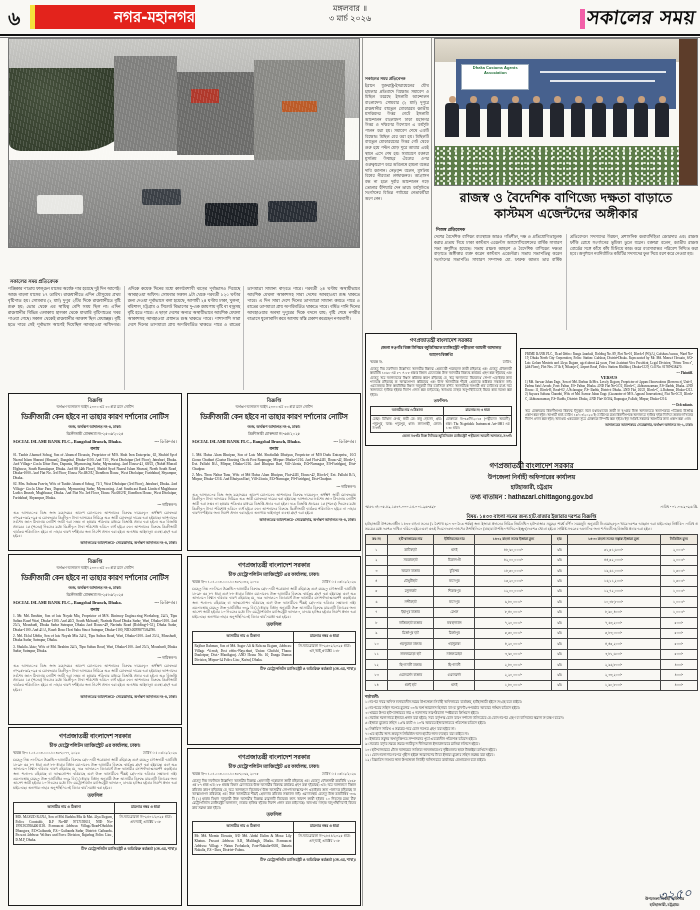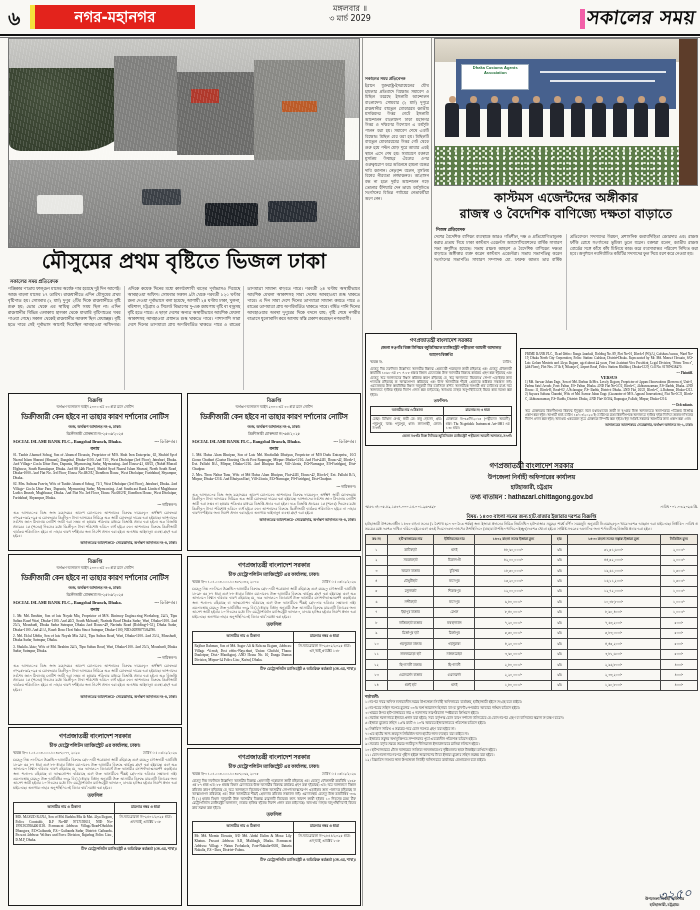--- a/index.html
+++ b/index.html
@@ -5,21 +5,21 @@
   html,body{margin:0;padding:0;background:#8a8a8a;}
   .page{position:relative;width:700px;height:910px;margin:0 auto;background:#f9f8f4;
         font-family:"Liberation Serif",serif;color:#141414;overflow:hidden;}
   [data-name]{box-sizing:border-box;}
 
   
   .hdr{position:absolute;left:0;top:0;width:700px;height:34px;}
   .pageno{position:absolute;left:8px;top:4px;font-size:19px;font-weight:bold;font-family:"DejaVu Sans",sans-serif;}
   .yellowbar{position:absolute;left:30px;top:5px;width:5px;height:24px;background:#f5e23c;}
   .secban{position:absolute;left:35px;top:5px;width:160px;height:24px;background:#e3231c;color:#fff;
-          font-family:"DejaVu Sans",sans-serif;font-weight:bold;font-size:15px;text-align:center;line-height:24px;}
+          font-family:"DejaVu Sans",sans-serif;font-weight:bold;font-size:15px;text-align:right;line-height:24px;}
   .dateblk{position:absolute;left:280px;top:4px;width:140px;text-align:center;font-size:8px;line-height:1.3;
            font-family:"DejaVu Sans",sans-serif;}
   .mast{position:absolute;right:4px;top:3px;display:flex;align-items:center;}
   .pinkbar{width:5px;height:20px;background:#f25fa8;margin-right:2px;}
   .mastname{font-family:"DejaVu Sans",sans-serif;font-weight:900;font-size:19px;transform:skewX(-8deg);
             letter-spacing:.5px;color:#0a0a0a;}
   .hdr-rule{position:absolute;left:0;top:34px;width:700px;height:2px;background:#111;}
   .hdr-rule2{position:absolute;left:0;top:37px;width:700px;height:.5px;background:#777;}
 
   
@@ -97,21 +97,21 @@
 <body>
 
 <div class="page" data-name="newspaper-page">
 
   <div class="hdr" data-name="page-header">
     <div class="pageno" data-name="page-number">৬</div>
     <div class="yellowbar" data-name="yellow-accent-bar"></div>
     <div class="secban" data-name="section-banner">নগর-মহানগর</div>
     <div class="dateblk" data-name="dateline">
       <div data-name="weekday">মঙ্গলবার ॥</div>
-      <div data-name="date">৩ মার্চ 2029</div>
+      <div data-name="date">৩ মার্চ ২০২৬</div>
     </div>
     <div class="mast" data-name="masthead">
       <div class="pinkbar" data-name="masthead-accent-bar"></div>
       <div class="mastname" data-name="masthead-title">সকালের সময়</div>
     </div>
   </div>
   <div class="hdr-rule" data-name="header-rule"></div>
   <div class="hdr-rule2" data-name="header-rule-thin"></div>
 
   <div class="vrule" style="left:362px;top:38px;height:868px;" data-name="column-rule"></div>
@@ -126,21 +126,20 @@
     <div class="rain-sign" style="left:52%;top:24%;width:8%;height:7%;" data-name="street-sign"></div>
     <div class="rain-sign" style="left:78%;top:30%;width:10%;height:5%;background:#bc5b28;" data-name="street-sign"></div>
     <div class="rain-road" data-name="wet-road"></div>
     <div class="car" style="left:8%;bottom:16%;width:13%;height:9%;background:#e8e8e4;" data-name="car"></div>
     <div class="car" style="left:56%;bottom:10%;width:15%;height:11%;background:#1d2126;" data-name="car"></div>
     <div class="car" style="left:74%;bottom:12%;width:14%;height:10%;background:#2a2f36;" data-name="car"></div>
     <div class="car" style="left:38%;bottom:20%;width:11%;height:8%;background:#3c4147;" data-name="car"></div>
     <div class="rain-overlay" data-name="rain-streaks"></div>
   </div>
 
-  <div class="headline" style="position:absolute;left:8px;top:251px;width:352px;font-size:20.5px;line-height:1.05;" data-name="lead-headline">মৌসুমের প্রথম বৃষ্টিতে ভিজল ঢাকা</div>
   <div class="byline" style="position:absolute;left:10px;top:278px;" data-name="lead-byline">সকালের সময় প্রতিবেদক</div>
   <div class="bodytxt cols3" style="position:absolute;left:8px;top:286px;width:352px;height:104px;" data-name="lead-body">পঞ্জিকার পাতায় ফাল্গুন মাসের অর্ধেক পার হয়েছে দুই দিন আগেই। আজ বাংলা মাসের ১৭ তারিখ। রাজধানীতে এদিন মৌসুমের প্রথম বৃষ্টিপাত হয়। সোমবার (২ মার্চ) দুপুর ২টির দিকে রাজধানীতে বৃষ্টি শুরু হয়; ভোর থেকে এর স্থায়িত্ব বেশি সময় ছিল না। এদিন রাজধানীর বিভিন্ন এলাকায় হালকা থেকে মাঝারি বৃষ্টিপাতের খবর পাওয়া গেছে। সকাল থেকেই রাজধানীর আকাশ ছিল মেঘাচ্ছন্ন। বৃষ্টি হতে পারে সেই পূর্বাভাস আগেই দিয়েছিল আবহাওয়া অধিদপ্তর। এদিকে কয়েক দিনের মধ্যে কালবৈশাখী ঝড়ের পূর্বাভাসও দিয়েছে আবহাওয়া অফিস। সোমবার সকাল ৯টা থেকে পরবর্তী ১২০ ঘণ্টার জন্য দেওয়া পূর্বাভাসে বলা হয়েছে, আগামী ২৪ ঘণ্টায় ঢাকা, খুলনা, বরিশাল, চট্টগ্রাম ও সিলেট বিভাগের দু-এক জায়গায় বৃষ্টি বা বজ্রসহ বৃষ্টি হতে পারে। এ ছাড়া দেশের অন্যত্র অস্থায়ীভাবে আংশিক মেঘলা আকাশসহ আবহাওয়া প্রধানত শুষ্ক থাকতে পারে। পাশাপাশি সারা দেশে দিনের তাপমাত্রা প্রায় অপরিবর্তিত থাকতে পারে ও রাতের তাপমাত্রা সামান্য বাড়তে পারে। পরবর্তী ২৪ ঘণ্টায় অস্থায়ীভাবে আংশিক মেঘলা আকাশসহ সারা দেশের আবহাওয়া শুষ্ক থাকতে পারে। এ দিন সারা দেশে দিনের তাপমাত্রা সামান্য কমতে পারে ও রাতের তাপমাত্রা প্রায় অপরিবর্তিত থাকতে পারে। বর্ষিত পানি দিনের আবহাওয়ার অবস্থা দুপুরের দিকে বদলে যায়; বৃষ্টি শেষে নগরীর বাতাসে ধুলোবালি কমে আসায় স্বস্তি প্রকাশ করেছেন নগরবাসী।</div>
 
   <div class="byline" style="position:absolute;left:365px;top:76px;font-size:4.2px;" data-name="protest-byline">সকালের সময় প্রতিবেদক</div>
   <div class="bodytxt" style="position:absolute;left:365px;top:83px;width:64px;height:246px;font-size:4.1px;" data-name="protest-body">ইরানে যুক্তরাষ্ট্র-ইসরায়েলের যৌথ হামলার প্রতিবাদে বিক্ষোভ সমাবেশ ও মিছিল করেছে ইসলামী আন্দোলন বাংলাদেশ। সোমবার (২ মার্চ) দুপুরে রাজধানীর বায়তুল মোকাররম জাতীয় মসজিদের উত্তর গেটে ইসলামী আন্দোলন বাংলাদেশ ঢাকা মহানগর উত্তর ও দক্ষিণের উদ্যোগে এ কর্মসূচি পালন করা হয়। সমাবেশ শেষে একটি বিক্ষোভ মিছিল বের করা হয়। মিছিলটি বায়তুল মোকাররমের উত্তর গেট থেকে শুরু হয়ে পল্টন মোড় ঘুরে আবার একই স্থানে এসে শেষ হয়। সমাবেশে বক্তারা মুসলিম উম্মাহর ঐক্যের ওপর গুরুত্বারোপ করে অবিলম্বে হামলা বন্ধের দাবি জানান। নেতৃবৃন্দ বলেন, মুসলিম বিশ্বের নীরবতা লজ্জাজনক। আগ্রাসন বন্ধ না হলে দুর্বার আন্দোলন গড়ে তোলার হুঁশিয়ারি দেন তারা। কর্মসূচিতে সংগঠনের বিভিন্ন পর্যায়ের নেতাকর্মীরা অংশ নেন।</div>
 
   <div class="photo" style="left:434px;top:38px;width:264px;height:148px;" data-name="customs-event-photo">
     <div class="ev-ceiling" data-name="ceiling"></div>
     <div class="ev-banner" data-name="stage-banner"></div>
     <div class="ev-bannerline" style="left:40%;top:22%;width:48%;" data-name="banner-text-line"></div>
@@ -157,22 +156,22 @@
       <div class="person" style="left:60%;" data-name="person"></div>
       <div class="person" style="left:68%;" data-name="person"></div>
       <div class="person" style="left:76%;" data-name="person"></div>
       <div class="person" style="left:84%;" data-name="person"></div>
     </div>
     <div class="ev-flowers" data-name="flower-arrangement"></div>
     <div class="ev-curtain" data-name="curtain"></div>
   </div>
 
   <div class="headline" style="position:absolute;left:434px;top:190px;width:264px;font-size:12.5px;line-height:1.25;" data-name="customs-headline">
+    <div data-name="customs-headline-line1">রাজস্ব ও বৈদেশিক বাণিজ্যে দক্ষতা বাড়াতে</div>
     <div data-name="customs-headline-line2">কাস্টমস এজেন্টদের অঙ্গীকার</div>
-    <div data-name="customs-headline-line1">রাজস্ব ও বৈদেশিক বাণিজ্যে দক্ষতা বাড়াতে</div>
   </div>
   <div class="byline" style="position:absolute;left:436px;top:227px;font-size:4.4px;" data-name="customs-byline">নিজস্ব প্রতিবেদক</div>
   <div class="bodytxt cols2" style="position:absolute;left:434px;top:234px;width:264px;height:96px;font-size:4.2px;" data-name="customs-body">দেশের বৈদেশিক বাণিজ্য ব্যবস্থাকে আরও গতিশীল, দক্ষ ও প্রতিযোগিতামূলক করার প্রত্যয় নিয়ে ঢাকা কাস্টমস এজেন্টস অ্যাসোসিয়েশনের বার্ষিক সাধারণ সভা অনুষ্ঠিত হয়েছে। সভায় রাজস্ব আহরণ ও বৈদেশিক বাণিজ্যে দক্ষতা বাড়াতে অঙ্গীকার ব্যক্ত করেন কাস্টমস এজেন্টরা। সভায় সভাপতিত্ব করেন সংগঠনের সভাপতি। সাধারণ সম্পাদক মো. ফারুক আলম তার বার্ষিক প্রতিবেদনে সদস্যদের উন্নয়ন, প্রশাসনিক জবাবদিহিতা জোরদার এবং রাজস্ব ফাঁকি রোধে সংগঠনের ভূমিকা তুলে ধরেন। বক্তারা বলেন, জাতীয় রাজস্ব বোর্ডের সঙ্গে কাঁধে কাঁধ মিলিয়ে কাজ করে ব্যবসাবান্ধব পরিবেশ নিশ্চিত করা হবে। অনুষ্ঠানে নবনির্বাচিত কমিটির সদস্যদের ফুল দিয়ে বরণ করে নেওয়া হয়।</div>
 
   <div class="notice" style="left:8px;top:393px;width:174px;height:158px;" data-name="bank-notice-a">
     <div class="n-kicker" data-name="notice-kicker">বিজ্ঞপ্তি</div>
     <div class="n-law" data-name="notice-law-line">অর্থঋণ আদালত আইন ২০০৩ এর ৩৩ ধারা মতে নোটিশ</div>
     <div class="n-title" data-name="notice-title">ডিক্রীজারী কেন হইবে না তাহার কারণ দর্শানোর নোটিস</div>
     <div class="n-court" data-name="notice-court">জজ, অর্থঋণ আদালত নং-৪, ঢাকা।</div>
     <div class="n-case" data-name="notice-case-no">ডিক্রীজারী মোকদ্দমা নং-২৫০৬/২০২৫</div>

